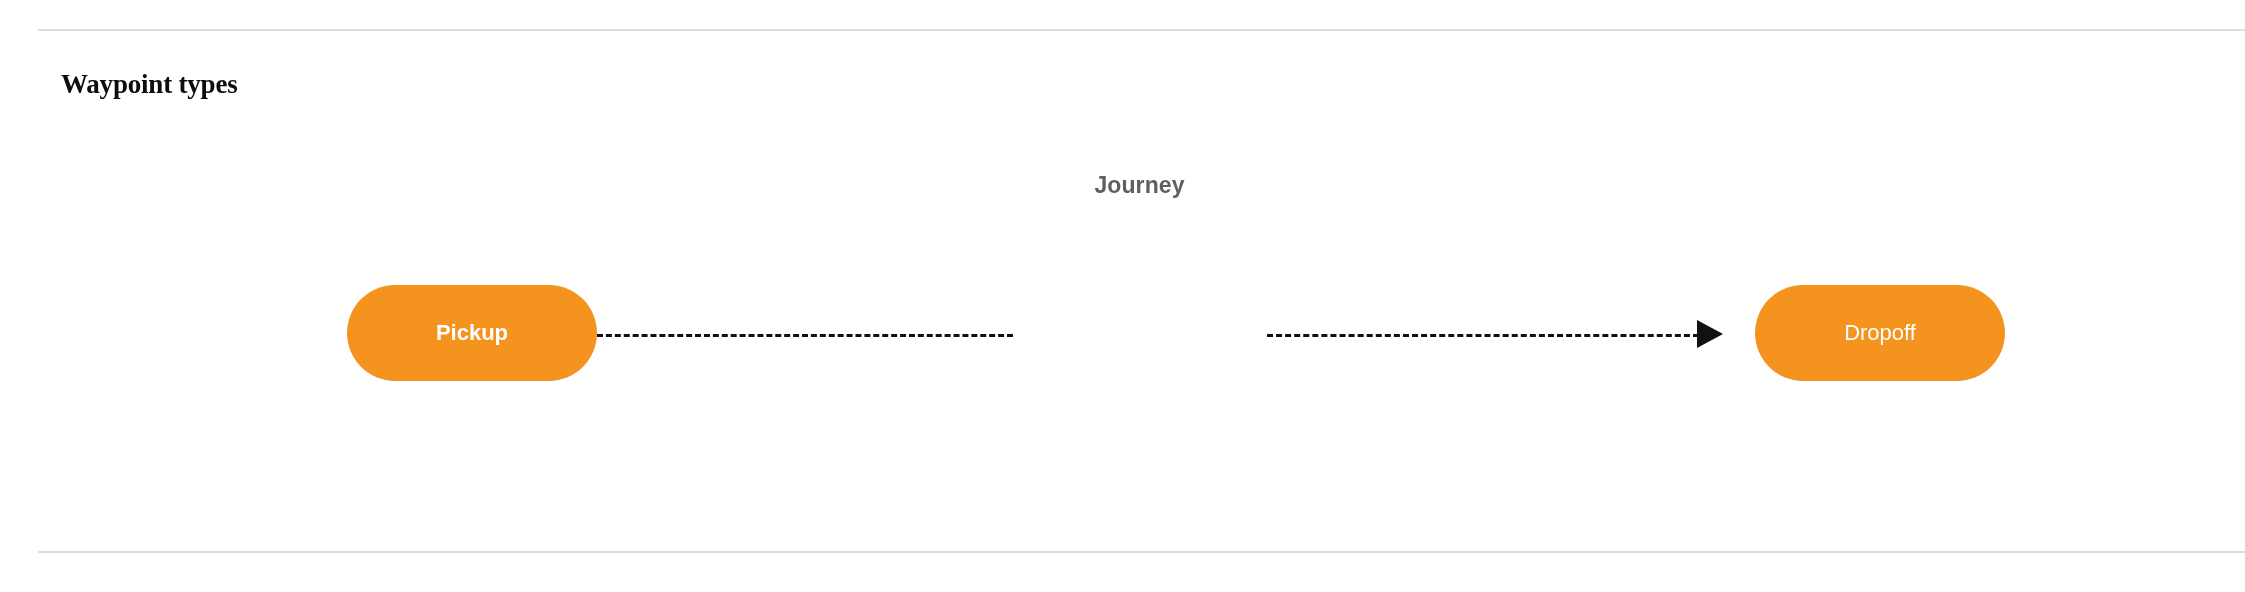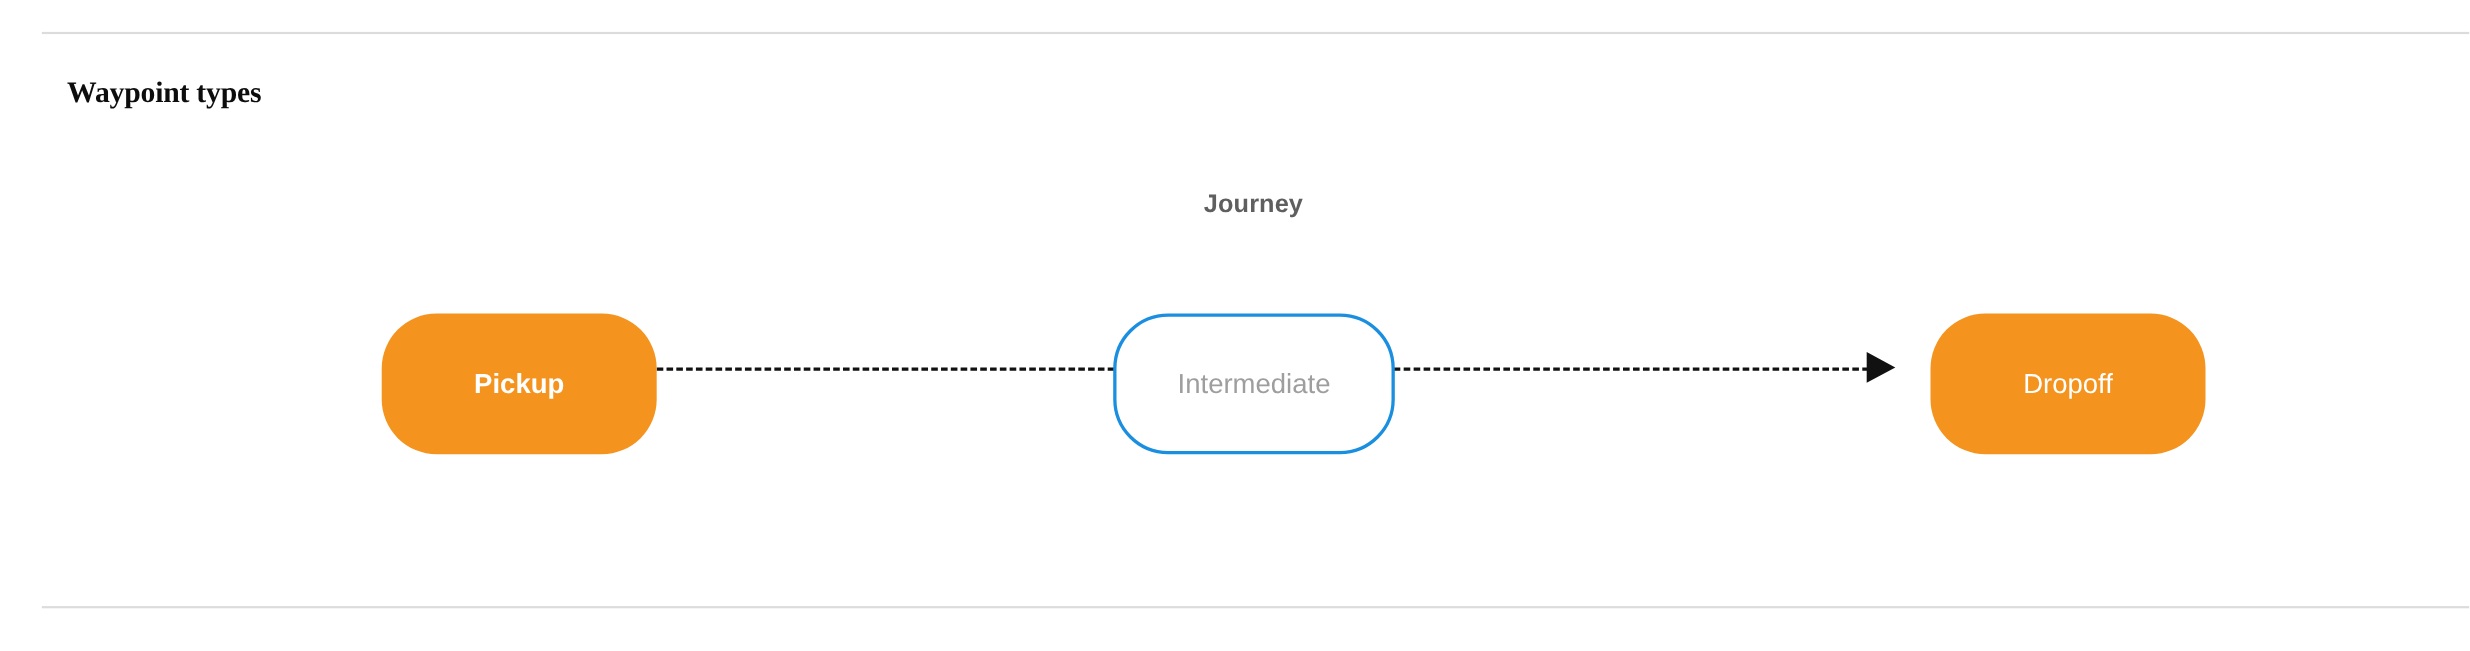--- a/index.html
+++ b/index.html
@@ -90,27 +90,27 @@
     width: 0;
     height: 0;
     border-top: 14px solid transparent;
     border-bottom: 14px solid transparent;
     border-left: 26px solid #111111;
   }
 
   
   .node {
     position: absolute;
-    height: 128px;
+    height: 96px;
     border-radius: 50px;
     display: flex;
     align-items: center;
     justify-content: center;
     box-sizing: border-box;
-    font-size: 25px;
+    font-size: 22px;
     white-space: nowrap;
   }
   .node-pickup {
     left: 347px;
     top: 285px;
     width: 250px;
     background: #f4941f;
     color: #ffffff;
     font-weight: bold;
   }
@@ -150,23 +150,20 @@
     <div class="edge edge-1"></div>
 
     <div class="edge edge-2"></div>
 
     <div class="arrowhead"></div>
 
     <div class="node node-pickup">
       <span>Pickup</span>
     </div>
 
-    <div class="node node-intermediate">
-      <span>Intermediate</span>
-    </div>
 
     <div class="node node-dropoff">
       <span>Dropoff</span>
     </div>
 
   </div>
 
   <div class="rule bottom"></div>
 
 </div>

